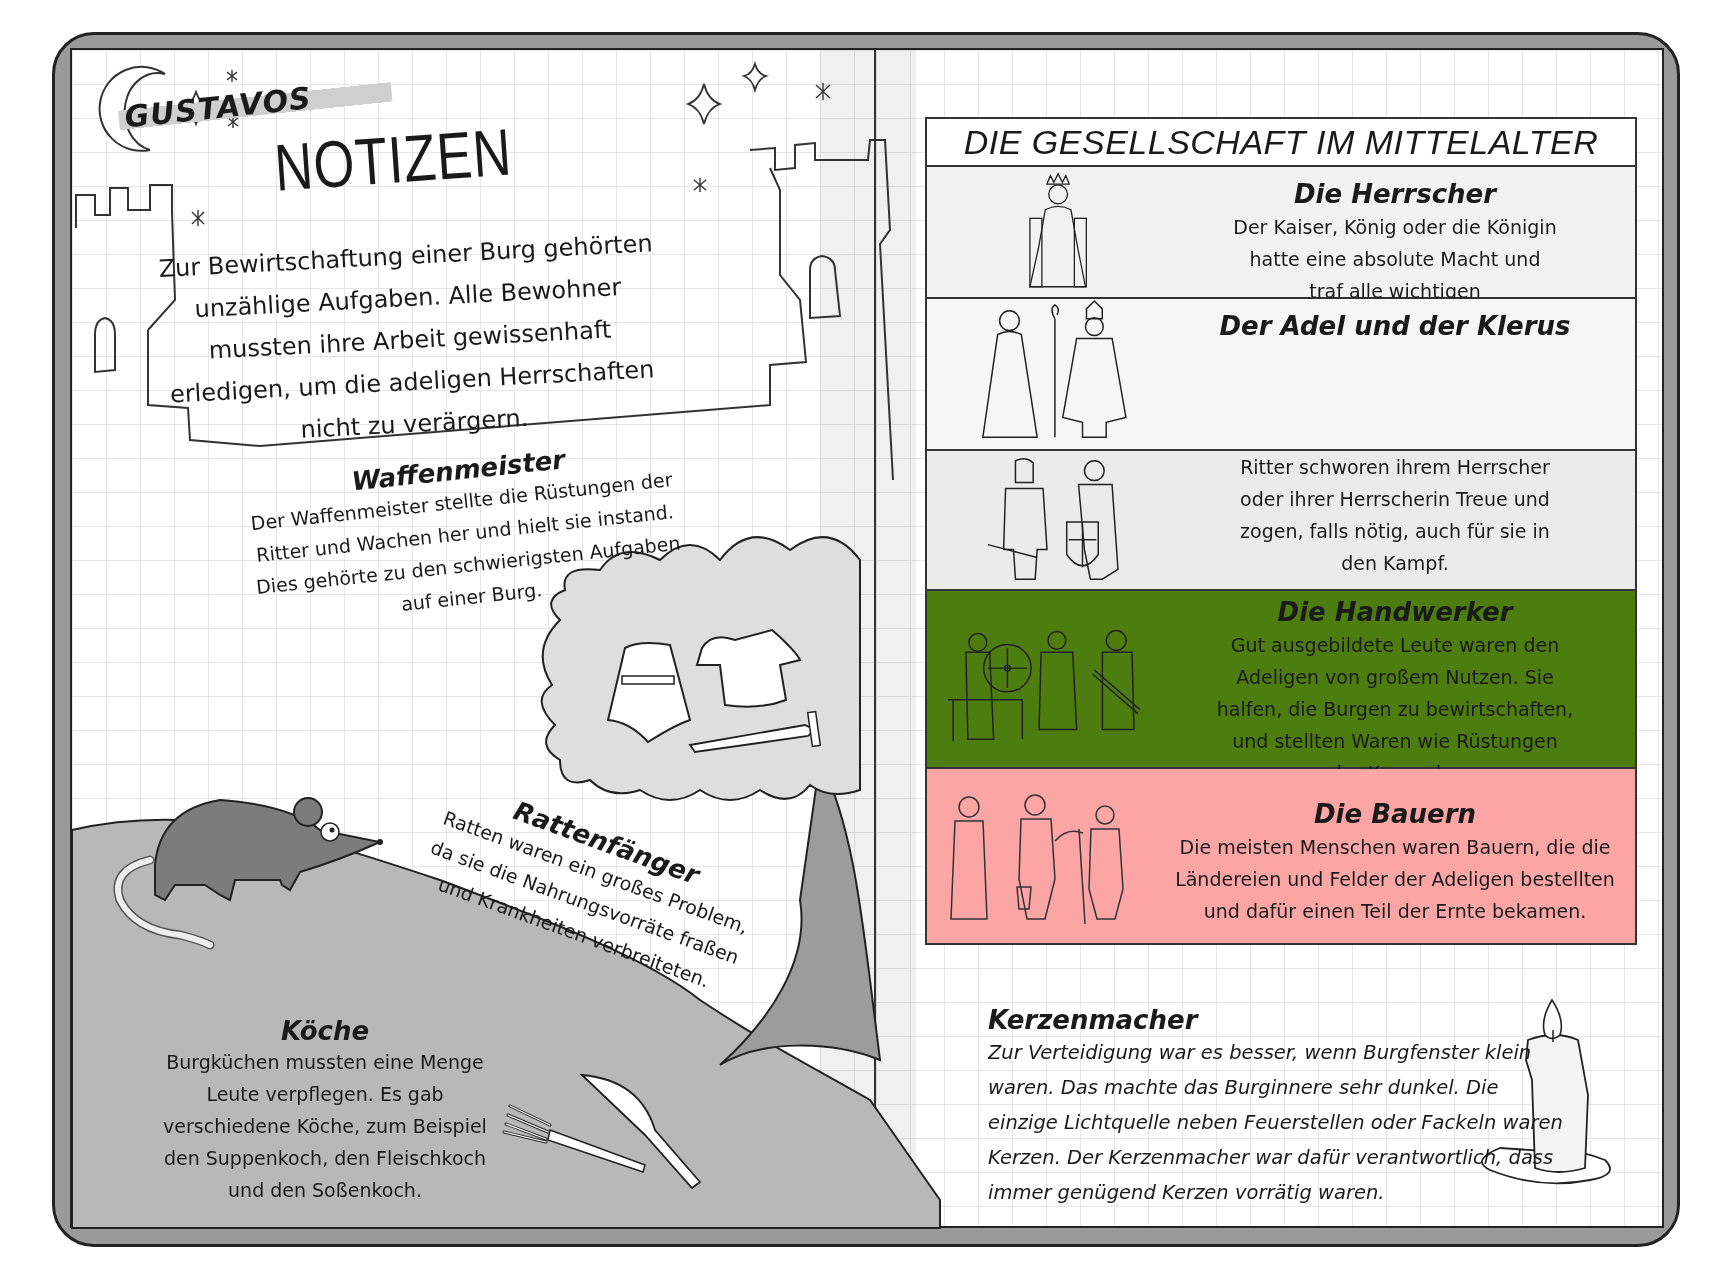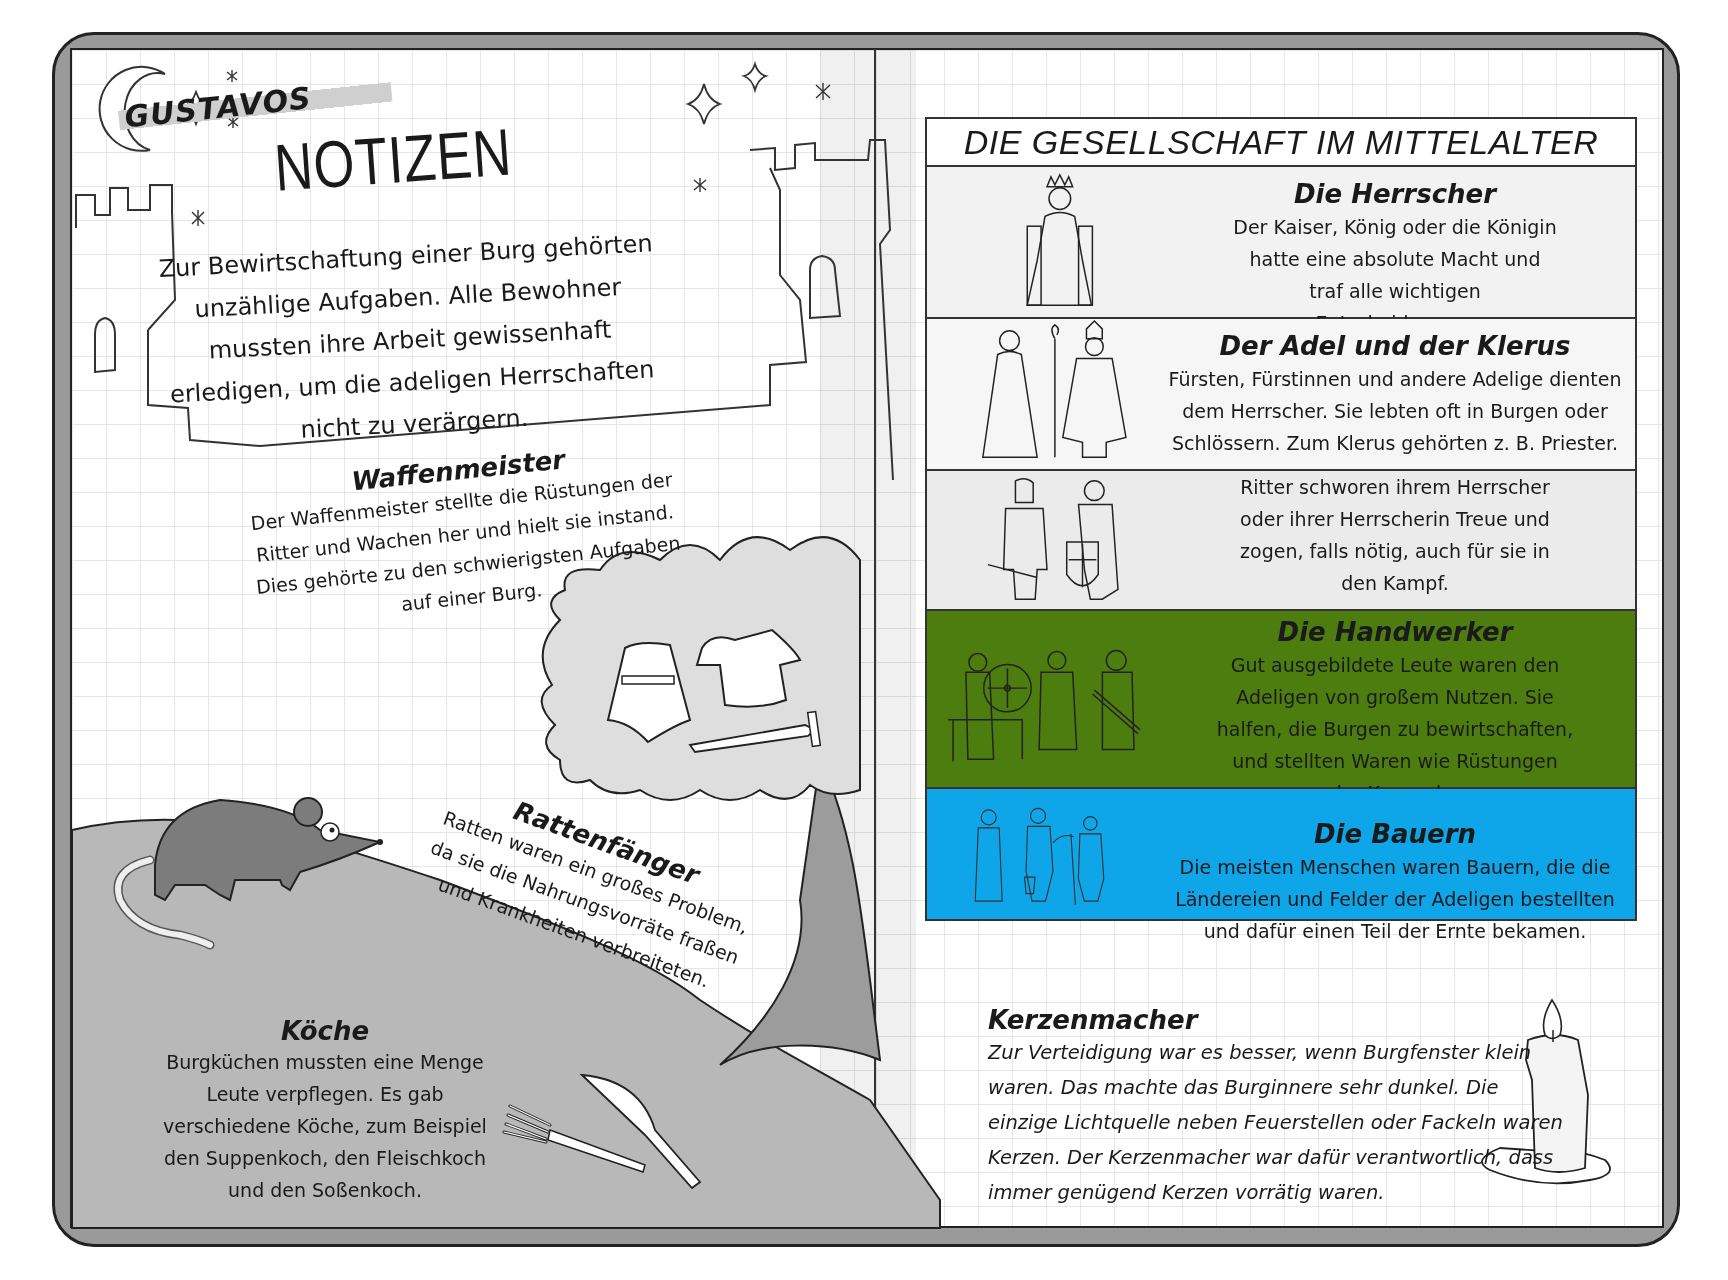--- a/index.html
+++ b/index.html
@@ -180,21 +180,21 @@
 </div>
 
 <div class="koche">
   <div class="job-title">Köche</div>
   <div class="job-text">Burgküchen mussten eine Menge Leute verpflegen. Es gab verschiedene Köche, zum Beispiel den Suppenkoch, den Fleischkoch und den Soßenkoch.</div>
 </div>
 
 <div class="society">
   <div class="society-title">DIE GESELLSCHAFT IM MITTELALTER</div>
 
-  <div class="tier" style="height:152px;background:#f2f2f2;">
+  <div class="tier" style="height:132px;background:#f2f2f2;">
     <svg class="tier-art" viewBox="0 0 240 152">
       <g fill="none" stroke="#222" stroke-width="1.5">
         <rect x="100" y="60" width="14" height="80"></rect>
           <rect x="152" y="60" width="14" height="80"></rect>
         <path d="M120 20 L 124 10 L 128 18 L 133 8 L 138 18 L 142 10 L 146 20 Z"></path>
         <circle cx="133" cy="32" r="11"></circle>
         <path d="M118 50 Q 133 42 148 50 L 156 95 L 165 140 L 100 140 L 110 95 Z"></path>
       </g>
     </svg>
     <div class="tier-body">
@@ -210,21 +210,20 @@
           <path d="M70 36 Q 82 30 94 36 L 110 140 L 55 140 Z"></path>
         <line x1="128" y1="20" x2="128" y2="140"></line>
           <path d="M128 20 Q 122 10 128 6 Q 134 10 130 16"></path>
         <path d="M160 10 L 168 2 L 176 10 L 176 20 L 160 20 Z"></path>
           <circle cx="168" cy="28" r="9"></circle>
         <path d="M150 40 L 186 40 L 200 120 L 180 125 L 180 140 L 156 140 L 156 125 L 136 120 Z"></path>
       </g>
     </svg>
     <div class="tier-body">
       <div class="tier-title">Der Adel und der Klerus</div>
-      <div class="tier-text">Fürsten, Fürstinnen und andere Adelige dienten dem Herrscher. Sie lebten oft in Burgen oder Schlössern. Zum Klerus gehörten z. B. Priester.</div>
     </div>
   </div>
 
   <div class="tier" style="height:140px;background:#ebebeb;">
     <svg class="tier-art" viewBox="0 0 240 140">
       <g fill="none" stroke="#222" stroke-width="1.5">
         <path d="M88 10 Q 98 5 106 12 L 106 32 L 88 32 Z"></path>
         <path d="M78 38 L 116 38 L 120 100 L 110 100 L 108 130 L 88 130 L 86 100 L 76 100 Z"></path>
         <line x1="60" y1="95" x2="110" y2="108"></line>
         <circle cx="168" cy="20" r="10"></circle>
@@ -256,21 +255,21 @@
         <line x1="168" y1="80" x2="214" y2="120"></line>
           <line x1="166" y1="84" x2="212" y2="124"></line>
       </g>
     </svg>
     <div class="tier-body">
       <div class="tier-title" style="margin-top:4px;">Die Handwerker</div>
       <div class="tier-text" style="width:360px;margin:0 auto;">Gut ausgebildete Leute waren den Adeligen von großem Nutzen. Sie halfen, die Burgen zu bewirtschaften, und stellten Waren wie Rüstungen oder Karren her.</div>
     </div>
   </div>
 
-  <div class="tier" style="height:130px;background:#0ea5e9;">
+  <div class="tier" style="height:174px;background:#fca5a5;">
     <svg class="tier-art" viewBox="0 0 240 174">
       <g fill="none" stroke="#333" stroke-width="1.5">
         <circle cx="42" cy="38" r="10"></circle>
           <path d="M28 52 L 56 52 L 60 150 L 24 150 Z"></path>
         <circle cx="108" cy="36" r="10"></circle>
           <path d="M94 50 L 124 50 L 128 110 L 118 150 L 100 150 L 92 110 Z"></path>
         <path d="M90 118 L 104 118 L 102 140 L 92 140 Z"></path>
         <circle cx="178" cy="46" r="9"></circle>
           <path d="M164 60 L 192 60 L 196 120 L 188 150 L 170 150 L 162 120 Z"></path>
         <line x1="152" y1="60" x2="158" y2="155"></line>

